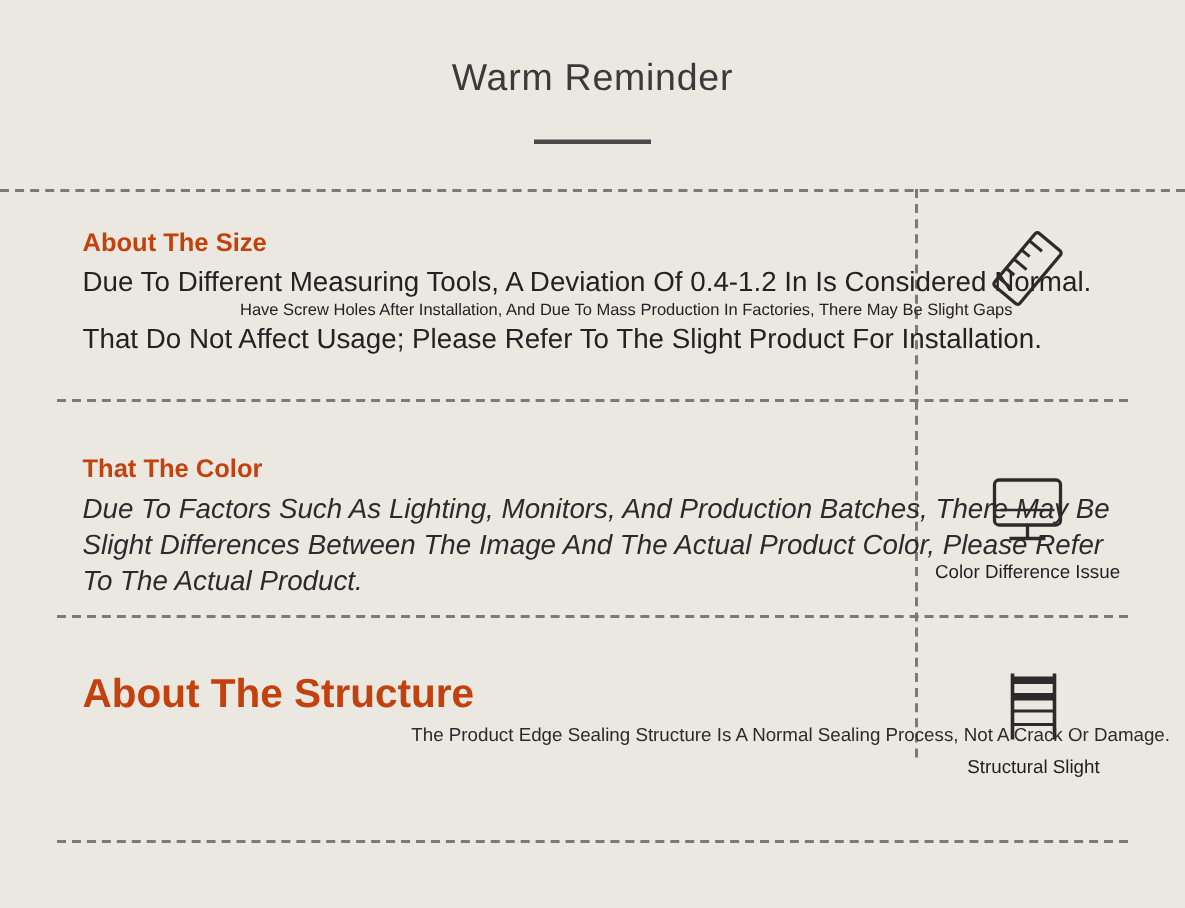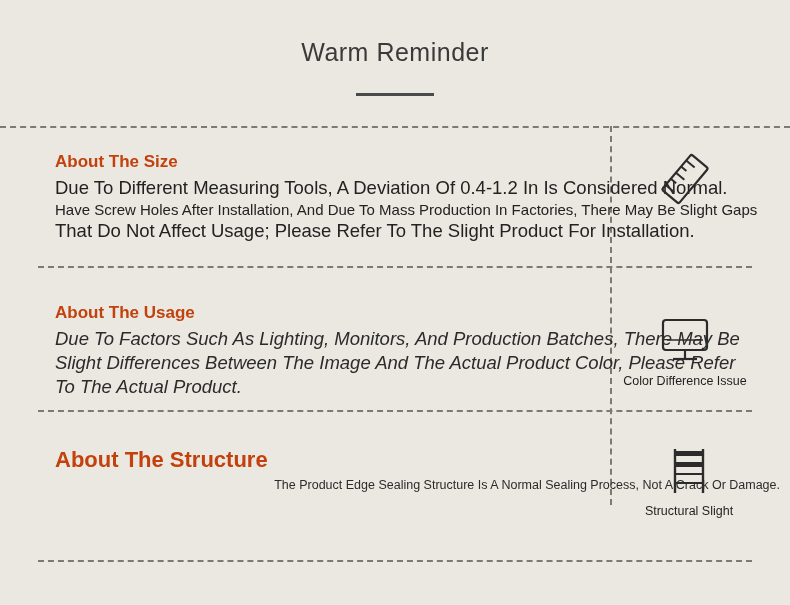--- a/index.html
+++ b/index.html
@@ -69,36 +69,37 @@
     padding-left: 55px;
     padding-right: 10px;
   }
   .row-head {
     font-size: 17px;
     font-weight: bold;
     color: #c2410c;
     margin-bottom: 4px;
   }
   .row-head.big {
-    font-size: 22px;
+    font-size: 27px;
     font-weight: bold;
     letter-spacing: 0px;
   }
   .row-body {
     color: #222;
   }
   .line-lg {
     font-size: 18.5px;
     line-height: 1.28;
     white-space: nowrap;
   }
   .line-sm {
-    font-size: 15px;
+    font-size: 11px;
     line-height: 1.3;
     white-space: nowrap;
+    text-align: center;
   }
   .para {
     font-size: 18.5px;
     line-height: 1.3;
     width: 690px;
     font-style: italic;
   }
   .para-sm {
     font-size: 12.5px;
     line-height: 1.35;
@@ -159,21 +160,21 @@
           <line x1="19" y1="21" x2="26" y2="21" stroke="#2b2b2b" stroke-width="2"></line>
           <line x1="19" y1="29" x2="30" y2="29" stroke="#2b2b2b" stroke-width="2"></line>
           <line x1="19" y1="37" x2="26" y2="37" stroke="#2b2b2b" stroke-width="2"></line>
           <line x1="19" y1="45" x2="30" y2="45" stroke="#2b2b2b" stroke-width="2"></line>
         </g>
       </svg>
     </div>
   </div>
 
   <div class="row" style="top:303px;">
-    <div class="row-head">About The Usage</div>
+    <div class="row-head">That The Color</div>
     <div class="para">Due To Factors Such As Lighting, Monitors, And Production Batches, There May Be Slight Differences Between The Image And The Actual Product Color, Please Refer To The Actual Product.</div>
   </div>
 
   <div class="iconbox" style="top:312px; left:600px;">
     <div class="icon-art">
       <svg width="62" height="54" viewBox="0 0 62 54">
         <rect x="9" y="6" width="44" height="30" rx="3" fill="none" stroke="#2b2b2b" stroke-width="2.2"></rect>
         <line x1="13" y1="26" x2="49" y2="26" stroke="#2b2b2b" stroke-width="1.6"></line>
         <line x1="31" y1="36" x2="31" y2="44" stroke="#2b2b2b" stroke-width="2.2"></line>
         <line x1="19" y1="45" x2="43" y2="45" stroke="#2b2b2b" stroke-width="2.2"></line>

